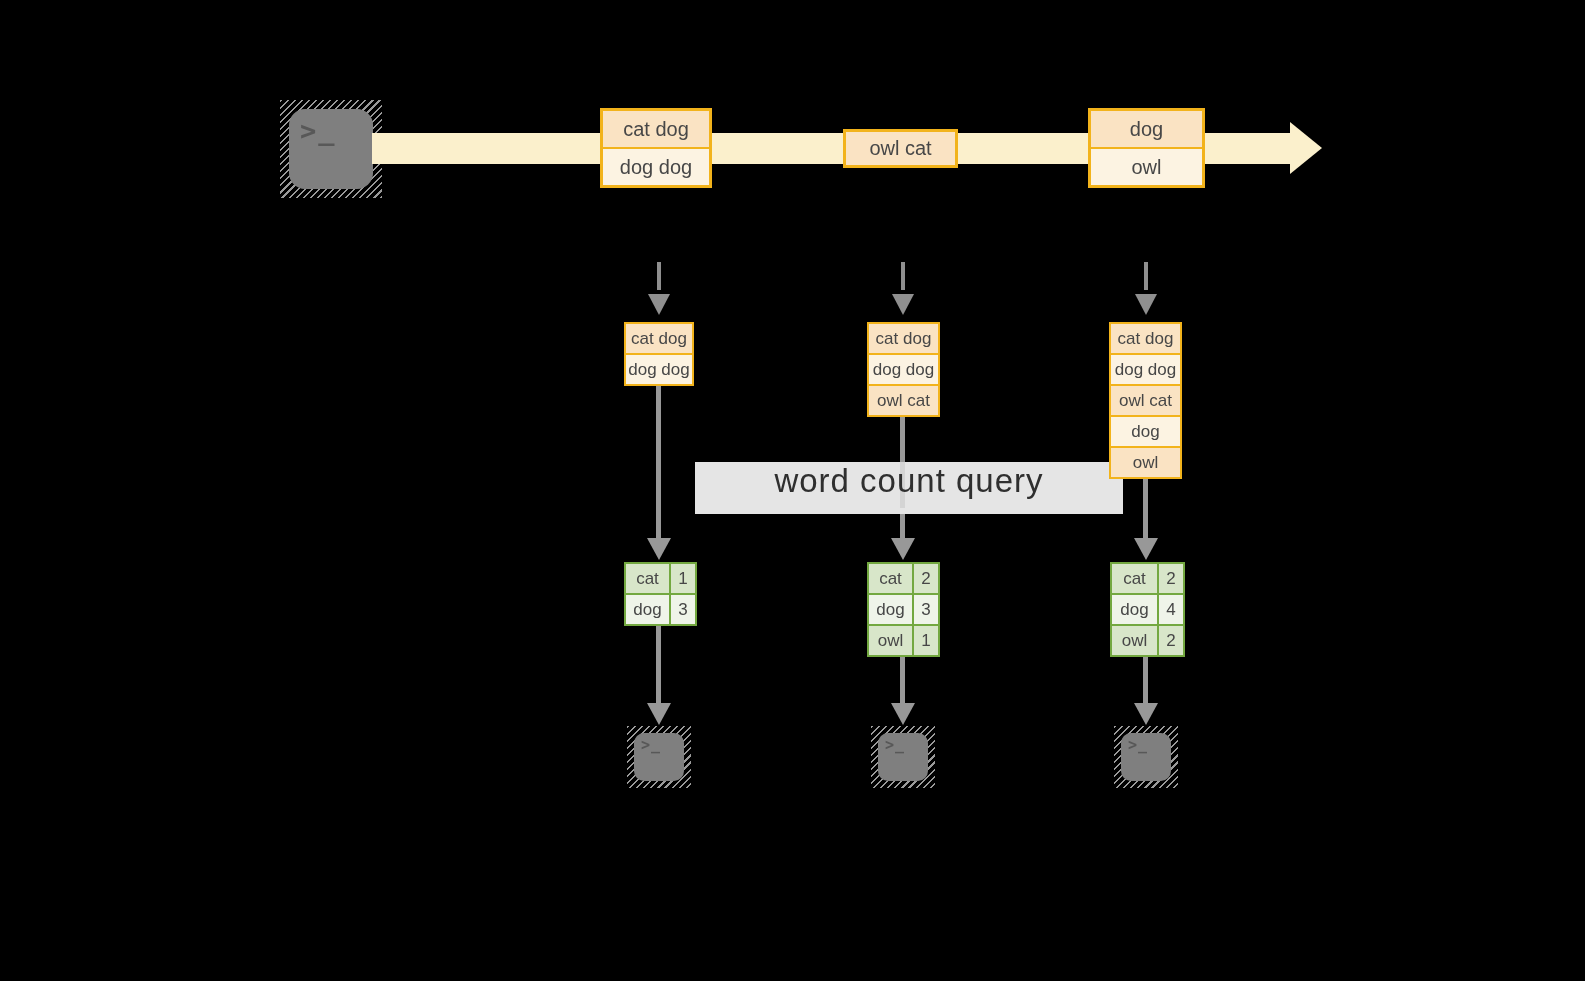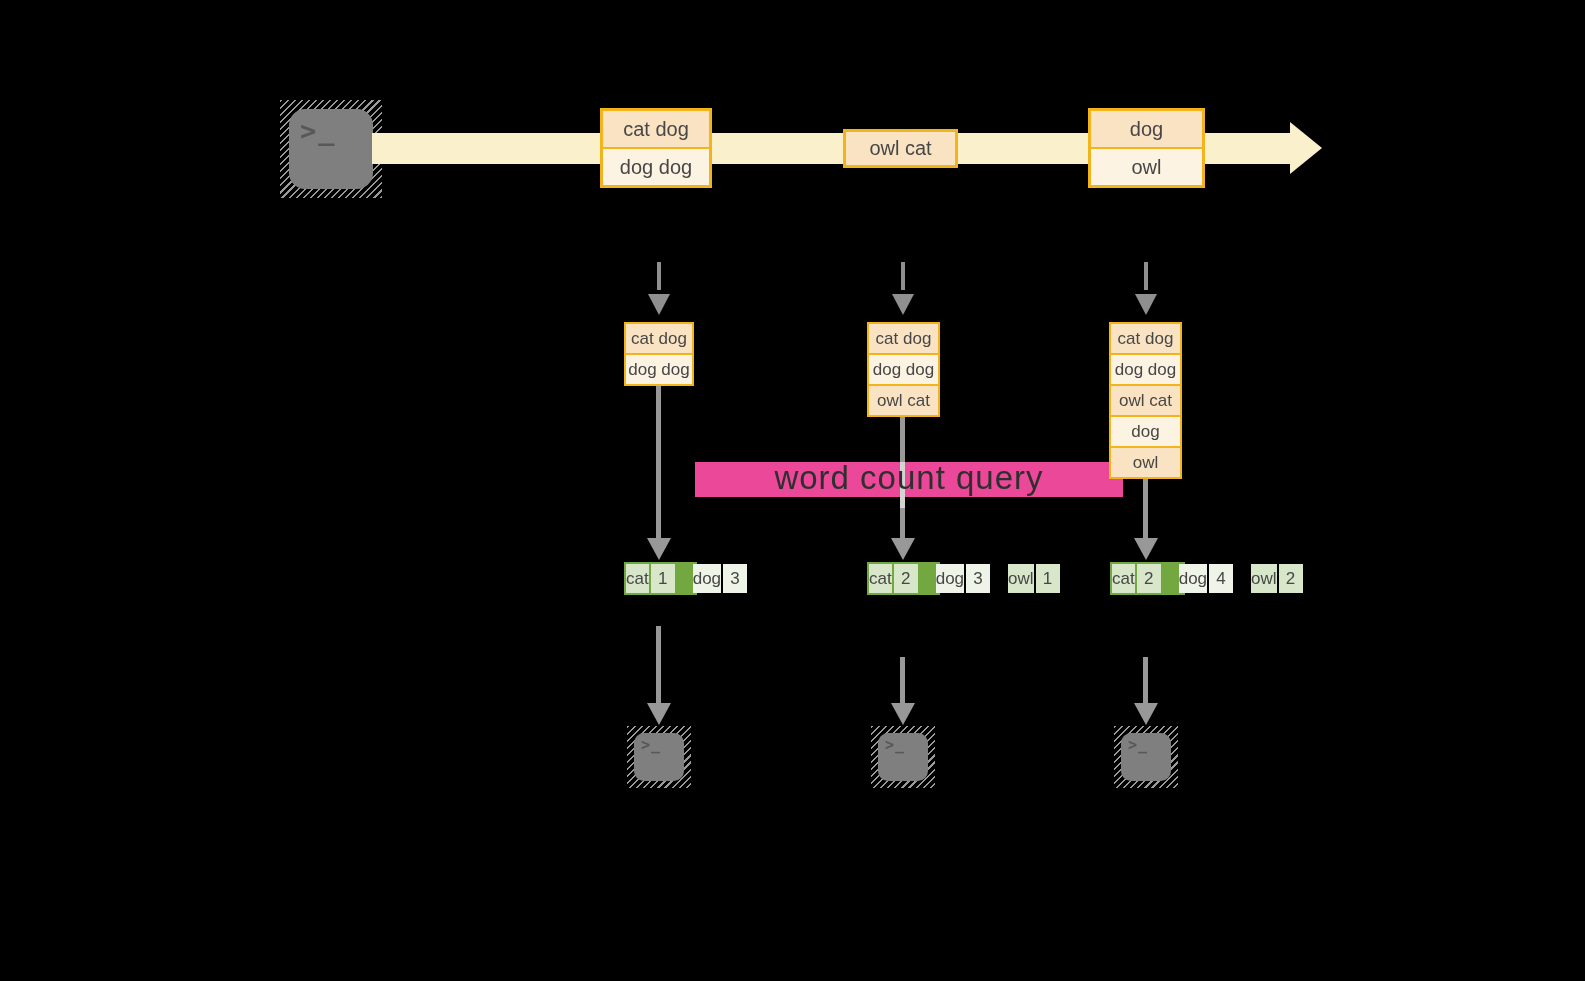--- a/index.html
+++ b/index.html
@@ -56,27 +56,27 @@
 
   
   .shaft{position:absolute;width:5px;background:var(--agray);z-index:3;}
   .head{position:absolute;width:0;height:0;border-left:12px solid transparent;
         border-right:12px solid transparent;border-top:22px solid var(--agray);z-index:3;}
   .dash-shaft{position:absolute;width:4px;height:28px;top:262px;background:var(--dgray);z-index:3;}
   .dash-head{position:absolute;top:294px;width:0;height:0;border-left:11px solid transparent;
              border-right:11px solid transparent;border-top:21px solid var(--dgray);z-index:3;}
 
   
-  .query-box{position:absolute;left:695px;top:462px;width:428px;height:35px;background:#ec4899;z-index:5;
-             display:flex;align-items:flex-end;justify-content:center;}
+  .query-box{position:absolute;left:695px;top:462px;width:428px;height:52px;background:#e5e5e5;z-index:5;
+             display:flex;align-items:flex-start;justify-content:center;}
   .query-box .through{position:absolute;left:205px;top:0;width:5px;height:46px;background:#D4D4D4;}
   .query-box .qtext{position:relative;font-size:33px;color:#2F2F2F;letter-spacing:1px;}
 
   
-  .gbox{position:absolute;display:flex;flex-direction:row;gap:18px;background:var(--green);
+  .gbox{position:absolute;display:flex;flex-direction:column;gap:2px;background:var(--green);
         border:2px solid var(--green);box-sizing:border-box;z-index:6;}
   .trow{display:flex;gap:2px;height:29px;}
   .tcell{color:var(--txt);font-size:17px;text-align:center;line-height:29px;}
   .tcell.word{flex:1;}
   .tcell.num{width:24px;}
   .tcell.gdark{background:var(--gdark);}
   .tcell.glight{background:var(--glight);}
   #table0{left:624px;top:562px;width:73px;}
   #table1{left:867px;top:562px;width:73px;}
   #table2{left:1110px;top:562px;width:75px;}

